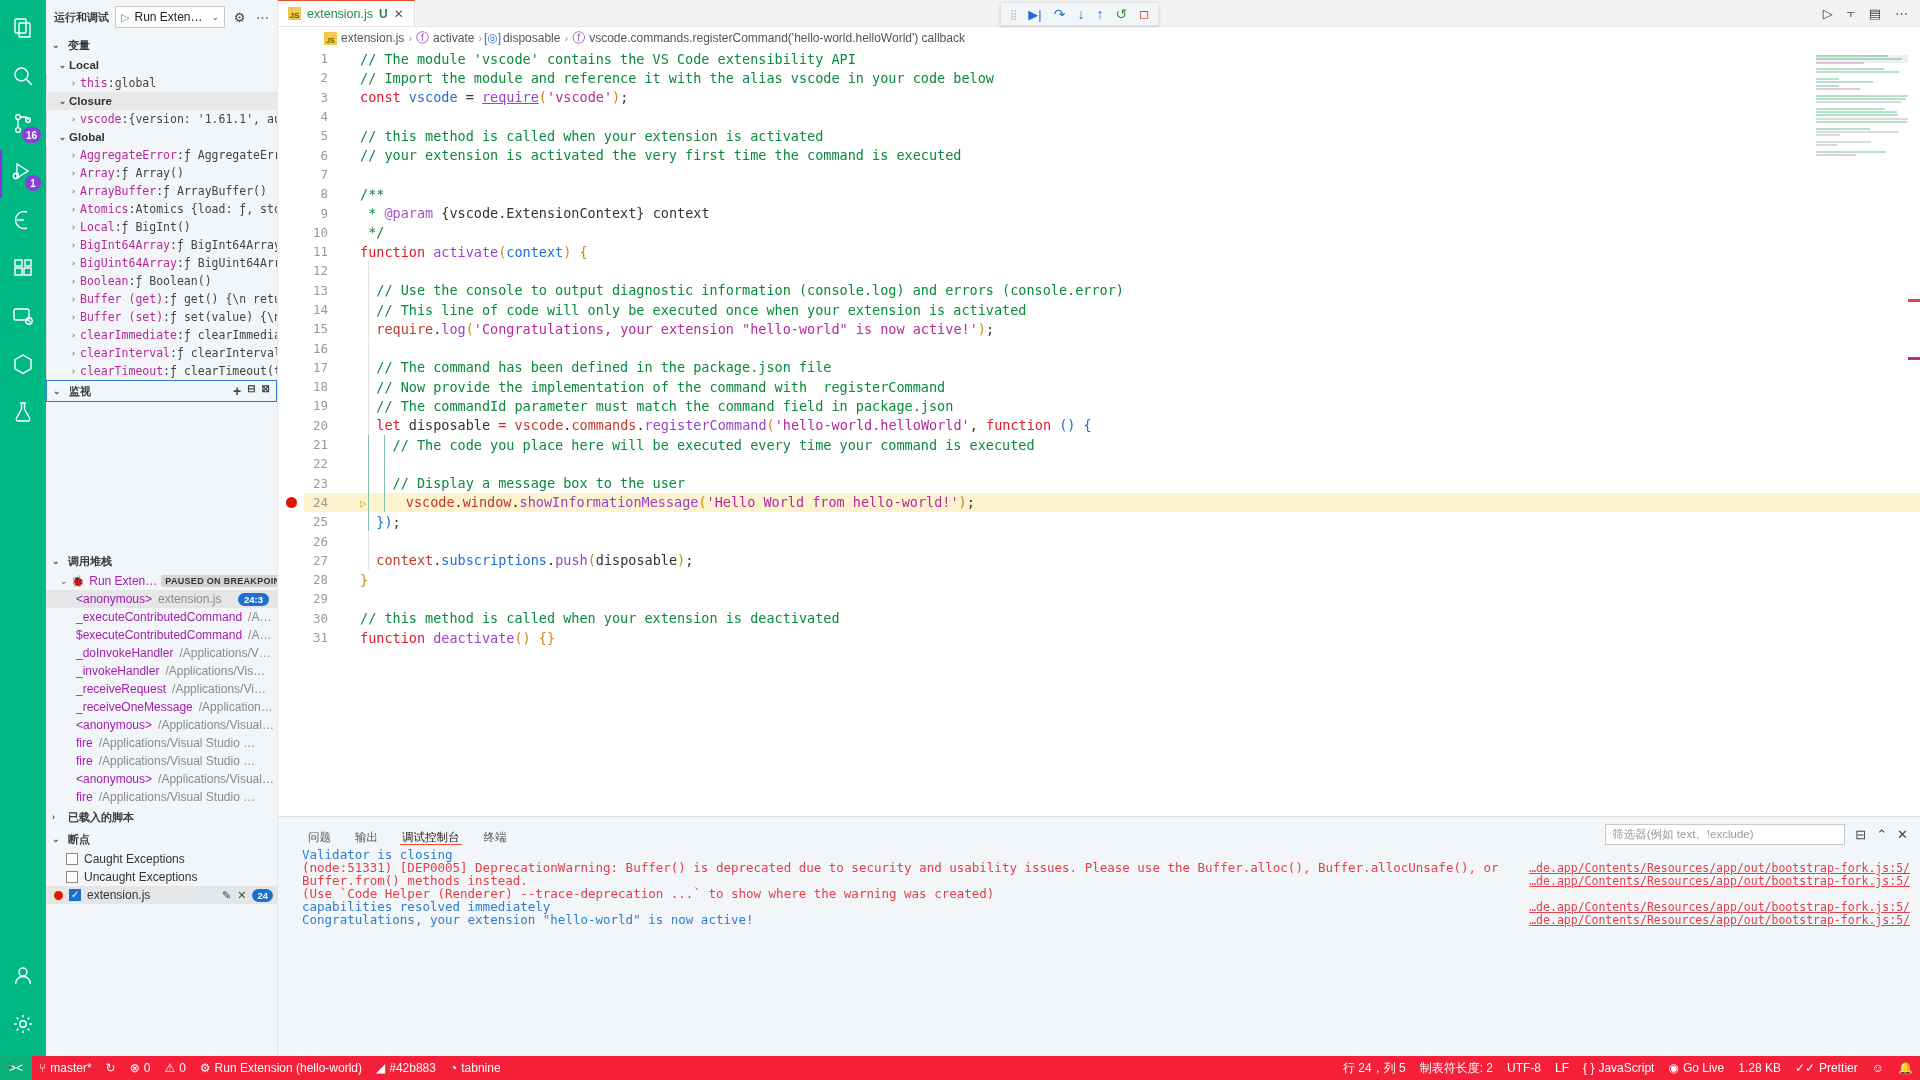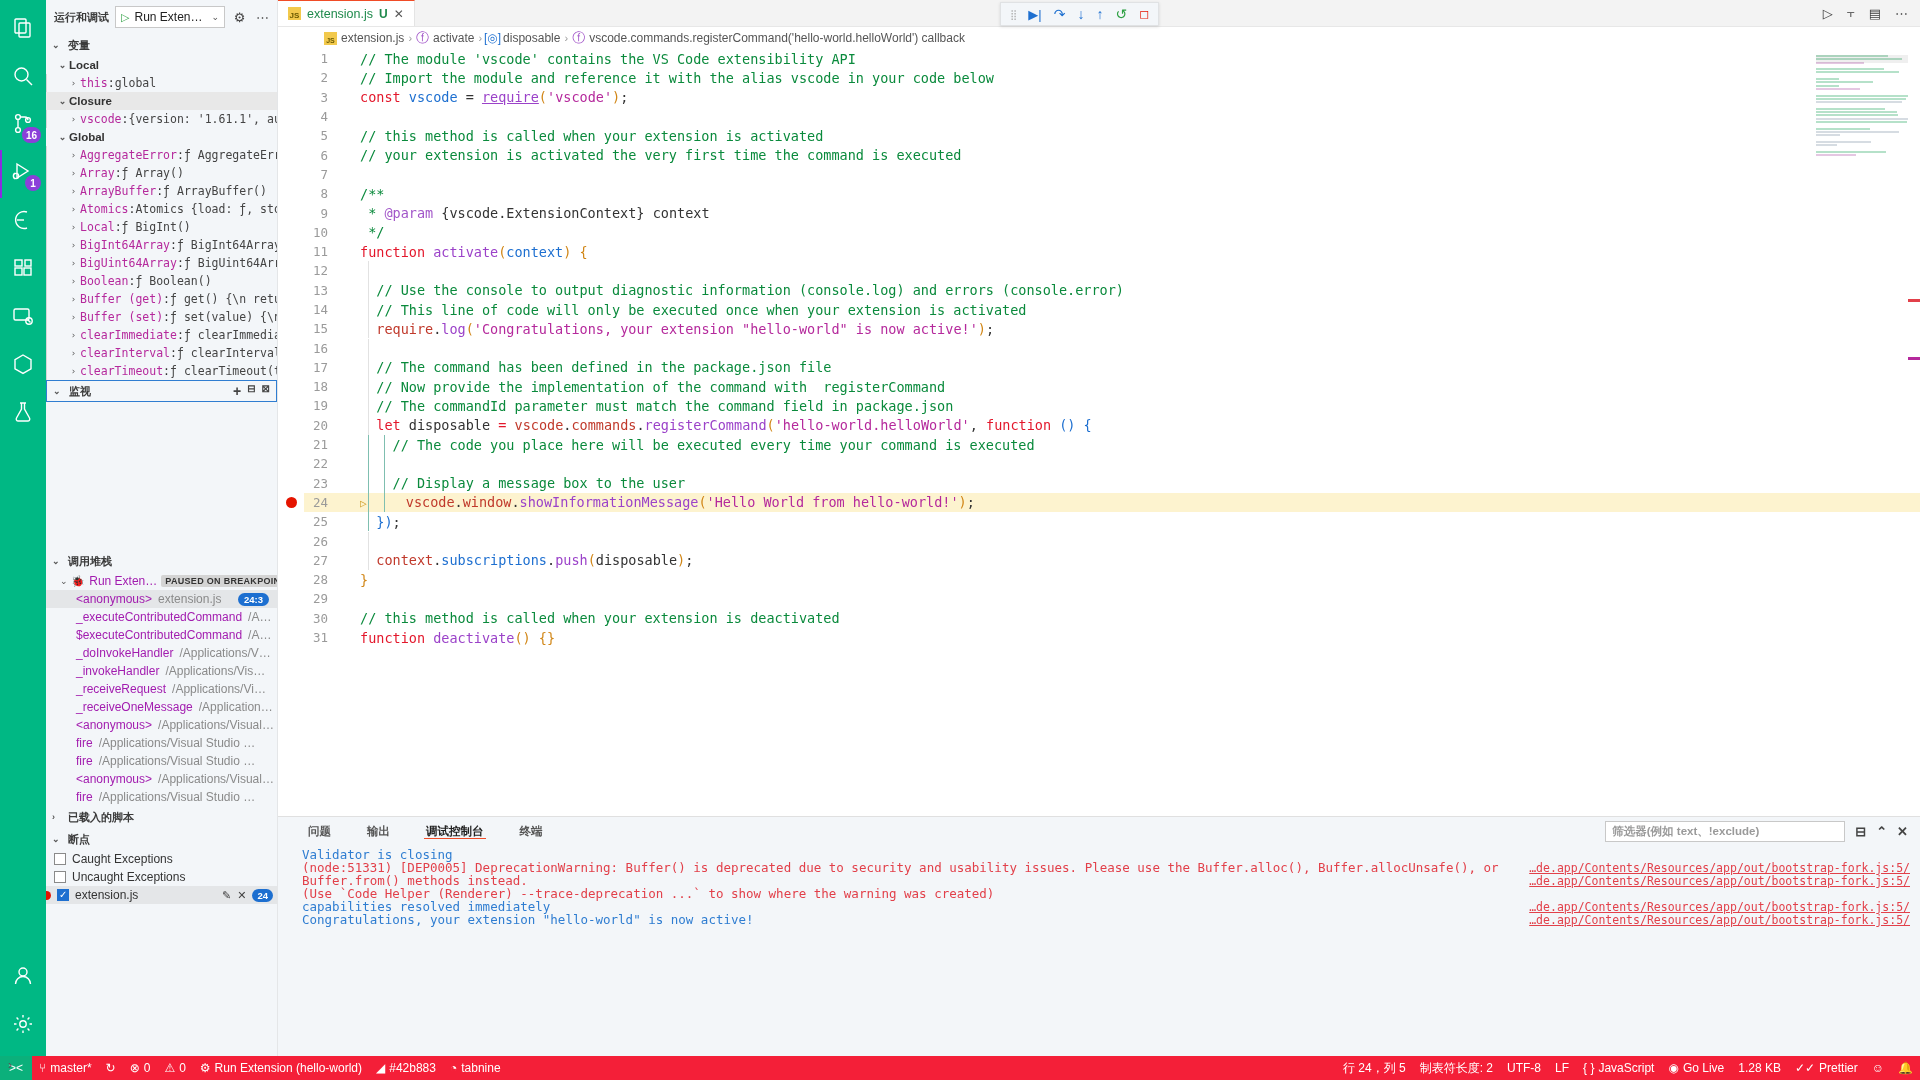--- a/index.html
+++ b/index.html
@@ -98,21 +98,21 @@
   .cs-badge {
     background: #d4d4d4; color: #333; font-size: 9px; font-weight: 700;
     padding: 1px 4px; border-radius: 2px; letter-spacing: .3px;
   }
   .cs-linebadge {
     margin-left: auto; margin-right: 8px; background: #1d6fd0; color: #fff;
     font-size: 9.5px; font-weight: 700; border-radius: 8px; padding: 1px 6px;
   }
 
   
-  .bp-row { height: 18px; display: flex; align-items: center; gap: 6px; padding-left: 8px; font-size: 12px; }
+  .bp-row { height: 18px; display: flex; align-items: center; gap: 6px; padding-left: 20px; font-size: 12px; }
   .bp-row.selected { background: #e4e6e8; }
   .bp-check {
     width: 12px; height: 12px; border: 1px solid #8a8a8a; background: #fff; flex: 0 0 12px;
   }
   .bp-check.checked { background: #1d6fd0; border-color: #1d6fd0; position: relative; }
   .bp-check.checked::after {
     content: "✓"; position: absolute; color: #fff; font-size: 10px; left: 1px; top: -2px; line-height: 14px;
   }
   .bp-dot { width: 9px; height: 9px; border-radius: 50%; background: #e51400; flex: 0 0 9px; margin-left: -12px; }
   .bp-actions { margin-left: auto; margin-right: 4px; display: flex; align-items: center; gap: 6px; color: #444; font-size: 11px; }
@@ -184,21 +184,21 @@
   .mm-line.p { background: #e0bedd; }
   .mm-scroll {
     position: absolute; right: 0; width: 92px; height: 8px; background: rgba(0,0,0,.07);
   }
   .overview-marks { position: absolute; right: 0; top: 0; width: 12px; height: 100%; }
   .ov-mark { position: absolute; right: 0; width: 12px; height: 3px; }
 
   
   .panel { height: 240px; flex: 0 0 240px; border-top: 1px solid #e0e0e0; display: flex; flex-direction: column;
     background: #f3f6f9; }
-  .panel-tabs { height: 28px; display: flex; align-items: center; padding-left: 18px; gap: 12px; flex: 0 0 28px; font-weight: bold; }
+  .panel-tabs { height: 28px; display: flex; align-items: flex-end; padding-left: 18px; gap: 0; flex: 0 0 28px; }
   .ptab {
     padding: 0 12px; display: flex; align-items: center; font-size: 11.5px; color: #555;
     position: relative; cursor: pointer;
   }
   .ptab.active { color: #222; }
   .ptab.active::after {
     content: ""; position: absolute; left: 10px; right: 10px; bottom: 0; height: 1px; background: #f04c27;
   }
   .panel-actions { margin-left: auto; display: flex; align-items: center; gap: 10px; padding-right: 12px; }
   .filter-box {

